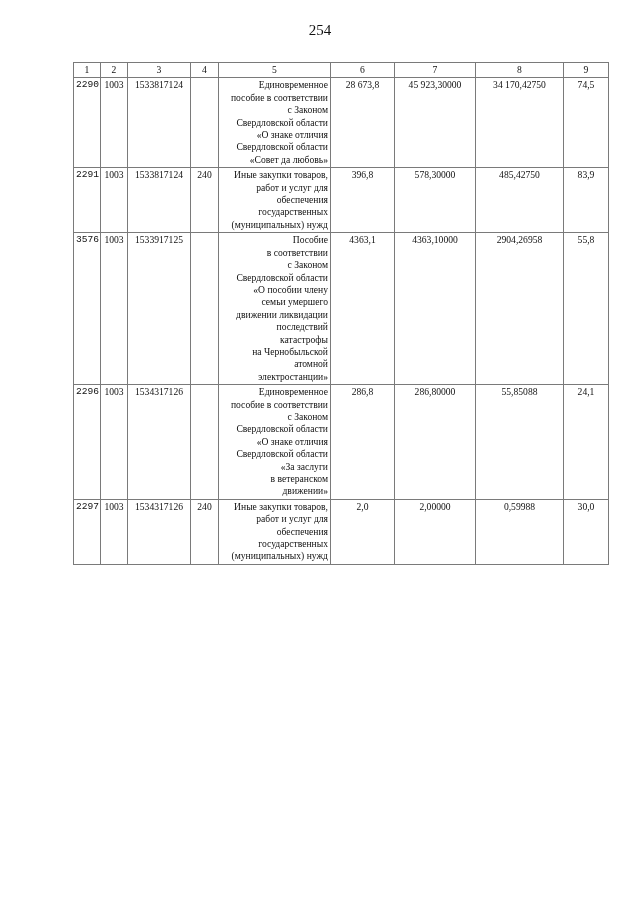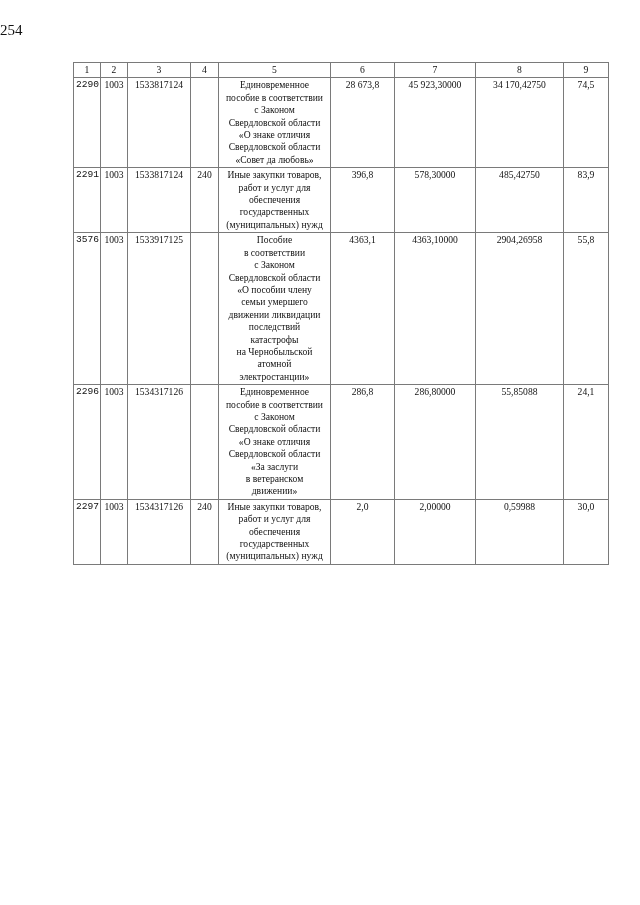--- a/index.html
+++ b/index.html
@@ -1,27 +1,27 @@
 <!DOCTYPE html>
 <html><head>
 <meta charset="utf-8">
 <style>
   html, body { margin: 0; padding: 0; background: #ffffff; }
   body { width: 640px; height: 905px; position: relative; overflow: hidden;
          font-family: "Liberation Serif", "DejaVu Serif", serif; color: #111; }
-  .page-number { position: absolute; top: 22px; left: 0; width: 640px; 
+  .page-number { position: absolute; top: 22px; left: 0; width: 640px; text-align: center;
                  font-size: 15px; }
   table.budget { position: absolute; top: 62px; left: 73px; border-collapse: collapse;
                  table-layout: fixed; width: 535px; font-size: 9.6px; line-height: 12.4px; }
   table.budget td, table.budget th { border: 1px solid #7a7a7a; vertical-align: top;
                  padding: 1px 2px 1px 2px; font-weight: normal; overflow: hidden; }
   table.budget th { text-align: center; padding-top: 1px; padding-bottom: 1px; }
   td.c-num { text-align: right; padding-left: 1px; font-family: Liberation Mono, monospace; }
   td.c-center { text-align: center; }
-  td.c-text { text-align: center; white-space: pre-line; }
+  td.c-text { text-align: right; white-space: pre-line; }
   .hdr-row { height: 13px; }
 </style>
 </head>
 <body>
 
 <div class="page-number">254</div>
 
 <table class="budget">
   <colgroup>
     <col style="width:27px">

